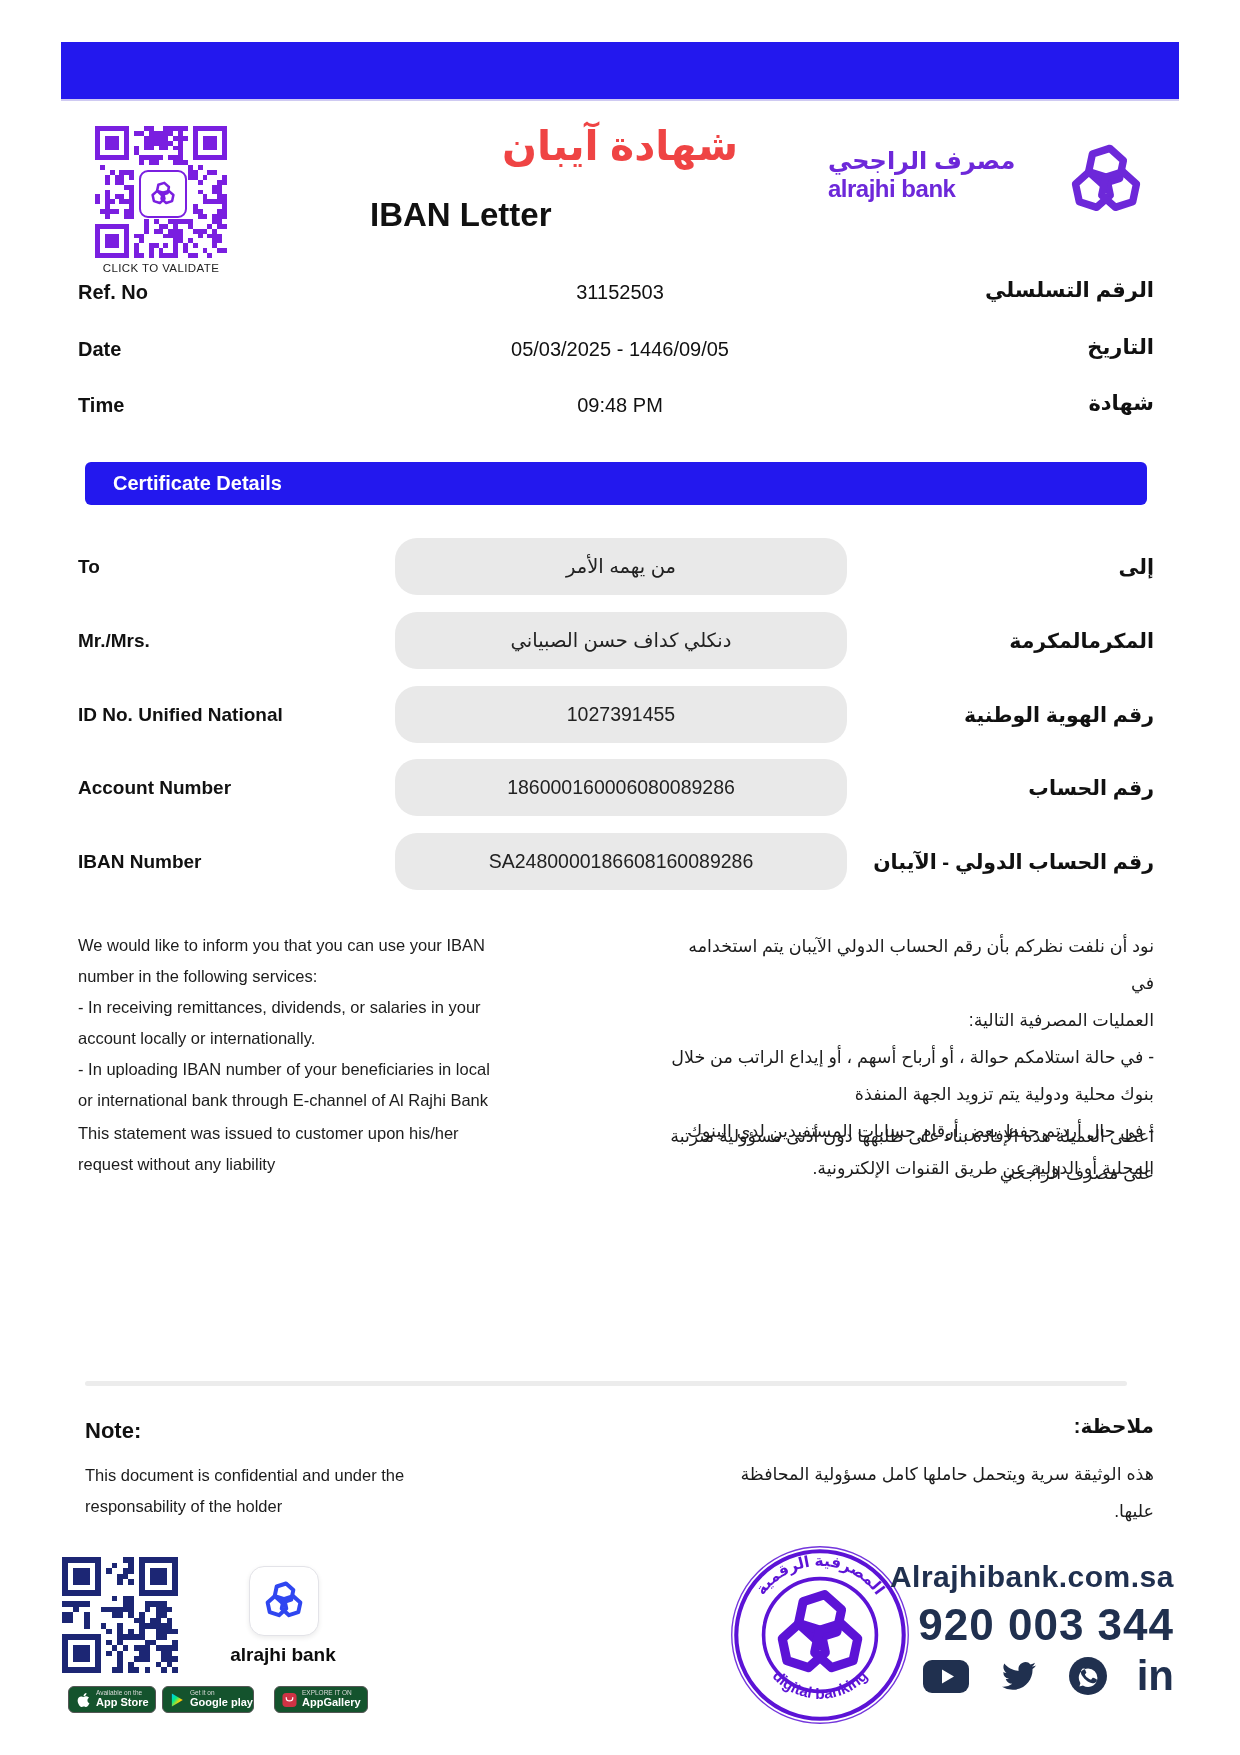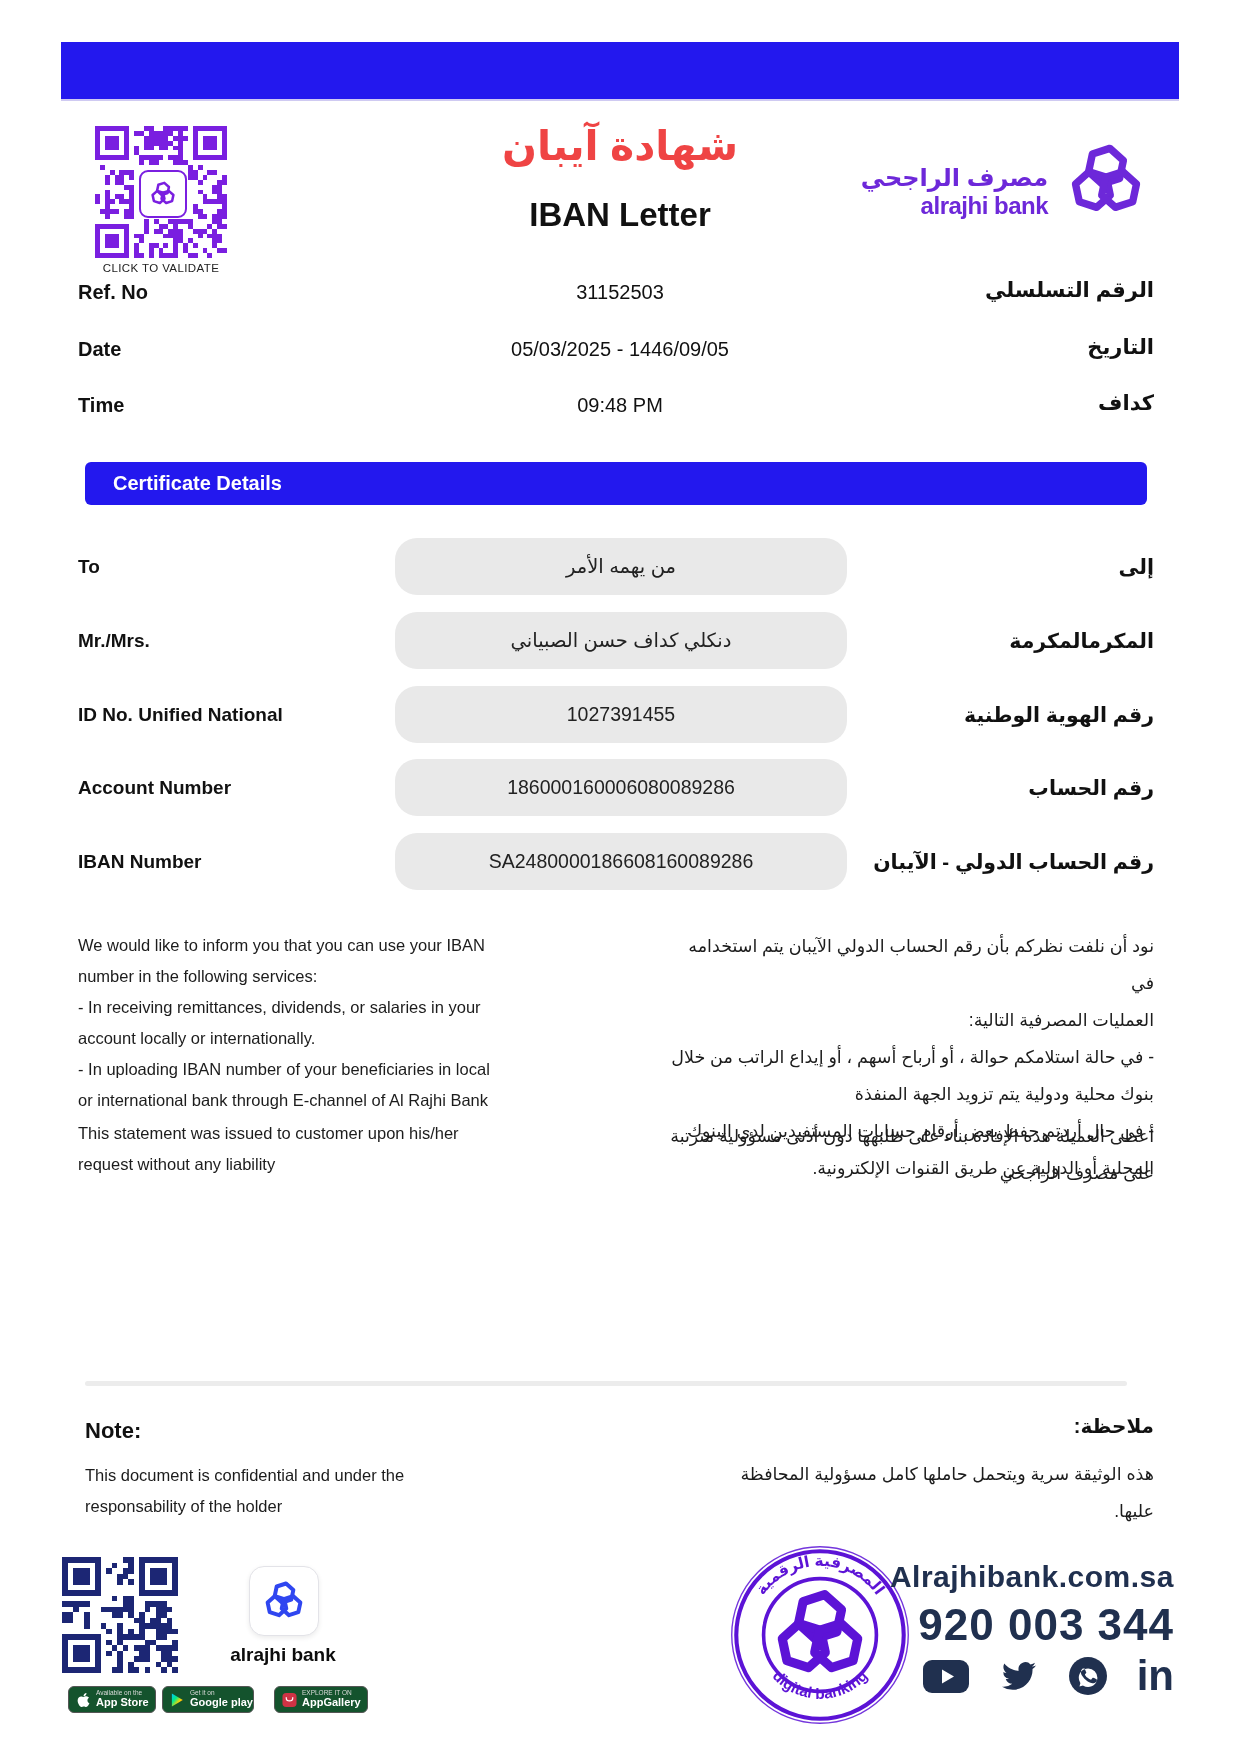--- a/index.html
+++ b/index.html
@@ -10,23 +10,23 @@
   
   .banner{left:61px;top:42px;width:1118px;height:57px;background:#2318ee;border-bottom:2px solid #cfcaf2;}
 
   
   .qr-wrap{left:95px;top:126px;width:132px;height:132px;}
   .qr-wrap svg{width:100%;height:100%;display:block;}
   .qr-center{left:139px;top:170px;width:44px;height:44px;background:#ffffff;border:2.5px solid #7a1fe0;border-radius:9px;display:flex;align-items:center;justify-content:center;color:#7a1fe0;}
   .qr-caption{left:70px;top:262px;width:182px;text-align:center;font-size:11.5px;letter-spacing:.4px;color:#222;}
 
   .title-ar{left:370px;top:122px;width:500px;text-align:center;font-size:41px;font-weight:700;color:#ef4444;}
-  .title-en{left:370px;top:196px;width:500px;text-align:center;font-size:33px;font-weight:700;color:#111;}
-
-  .logo-text{right:192px;top:164px;width:220px;text-align:right;color:#6d28d9;line-height:1.15;}
+  .title-en{left:370px;top:196px;width:500px;font-size:33px;font-weight:700;color:#111;}
+
+  .logo-text{right:192px;top:147px;width:220px;text-align:left;color:#6d28d9;line-height:1.15;}
   .logo-text .ar{font-size:24px;font-weight:700;direction:rtl;}
   .logo-text .en{font-size:24px;font-weight:700;letter-spacing:-0.5px;}
   .logo-mark{right:92px;top:140px;width:84px;height:82px;color:#6d28d9;}
 
   
   .meta-row{left:0;width:1240px;height:28px;}
   .m-label{position:absolute;left:78px;top:0;font-size:20px;font-weight:700;color:#111;}
   .m-value{position:absolute;left:370px;top:0;width:500px;text-align:center;font-size:20px;font-weight:500;color:#111;}
   .m-label-ar{position:absolute;right:86px;top:-3px;font-size:21px;font-weight:700;direction:rtl;color:#111;}
 
@@ -327,21 +327,21 @@
     <div class="m-label-ar">الرقم التسلسلي</div>
   </div>
   <div class="abs meta-row" style="top:338px">
     <div class="m-label">Date</div>
     <div class="m-value">05/03/2025 - 1446/09/05</div>
     <div class="m-label-ar">التاريخ</div>
   </div>
   <div class="abs meta-row" style="top:394px">
     <div class="m-label">Time</div>
     <div class="m-value">09:48 PM</div>
-    <div class="m-label-ar">كداف</div>
+    <div class="m-label-ar">شهادة</div>
   </div>
 
   <div class="abs cert-bar">
     <span>Certificate Details</span>
   </div>
 
   <div class="abs cert-row" style="top:538px">
     <div class="c-label">To</div>
     <div class="c-pill">من يهمه الأمر</div>
     <div class="c-label-ar">إلى</div>

